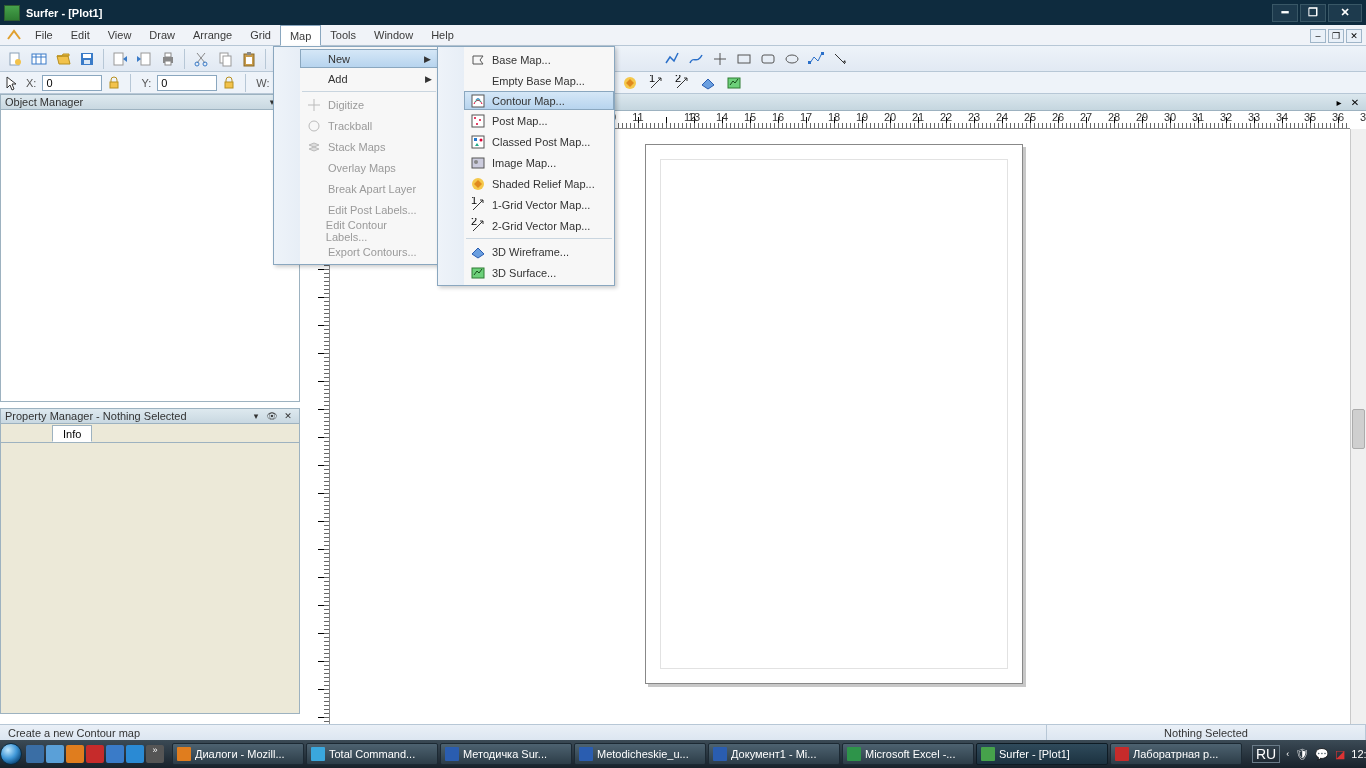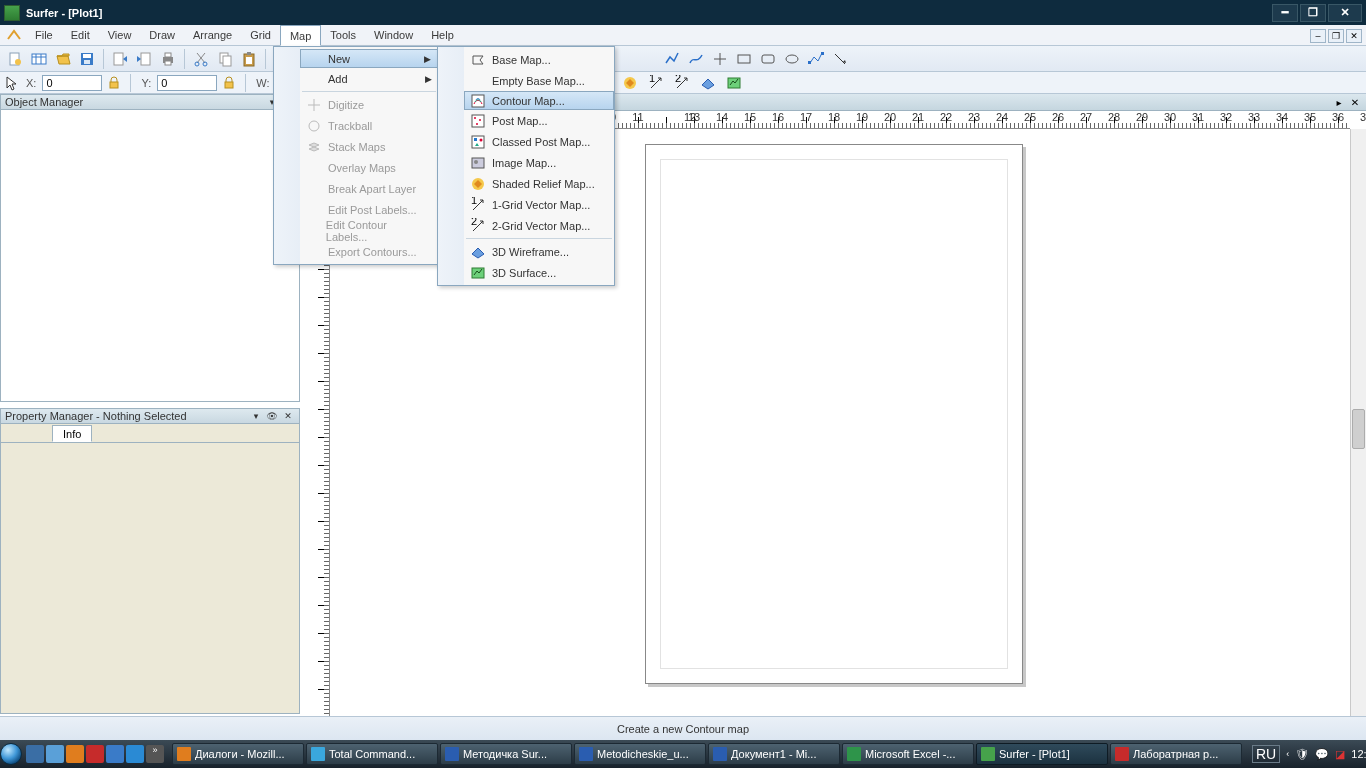--- a/index.html
+++ b/index.html
@@ -54,21 +54,21 @@
  background-position:12px 0, 6px 0; background-size:6px 4px, 12px 28px; background-repeat:repeat-y;}
 .canvas-scroll { position:absolute; left:30px; right:16px; top:35px; bottom:16px; background:#fff;}
 .page-shadow { position:absolute; left:318px; top:18px; width:378px; height:540px; background:#c8c8c8;}
 .page { position:absolute; left:315px; top:15px; width:378px; height:540px; background:#fff; border:1px solid #888;}
 .page-inner { position:absolute; left:14px; top:14px; right:14px; bottom:14px; border:1px solid #e2e2e2;}
 .vscroll { position:absolute; right:0; top:35px; bottom:16px; width:16px; background:#f0f0f0; border-left:1px solid #c9c9c9;}
 .vscroll .thumb { position:absolute; left:1px; right:1px; top:280px; height:40px; background:#cfcfcf; border:1px solid #acacac; border-radius:2px;}
 .hscroll { position:absolute; left:30px; right:16px; bottom:0; height:16px; background:#f0f0f0; border-top:1px solid #c9c9c9;}
 .hscroll .thumb { position:absolute; top:1px; bottom:1px; left:48%; width:64px; background:#cfcfcf; border:1px solid #acacac; border-radius:2px;}
 
-.status-bar { position:absolute; left:0; right:0; bottom:28px; height:24px; background:linear-gradient(#eaf0f7,#dce6f1); border-top:1px solid #b7c7d6; display:flex; align-items:center; color:#333;flex-direction:column;}
+.status-bar { position:absolute; left:0; right:0; bottom:28px; height:16px; background:linear-gradient(#eaf0f7,#dce6f1); border-top:1px solid #b7c7d6; display:flex; align-items:center; color:#333;}
 .status-bar .cell { padding:0 8px; height:100%; display:flex; align-items:center; border-right:1px solid #b7c7d6;}
 .status-bar .cell.first { flex:1; border-right:none;}
 .status-bar .cell.sel { width:320px; justify-content:center; border-left:1px solid #b7c7d6;}
 .status-bar .cell.coord { width:268px;}
 
 .taskbar { position:absolute; left:0; right:0; bottom:0; height:28px; background:linear-gradient(#3b4a55,#18222b); display:flex; align-items:center;}
 .start-orb { width:38px; height:28px; display:flex; align-items:center; justify-content:center;}
 .start-orb .orb { width:22px; height:22px; border-radius:50%; background:radial-gradient(circle at 35% 30%, #c0e8ff, #3f97d7 45%, #0a4476 80%); border:1px solid #0a2a3f;}
 .ql { display:flex; gap:2px; padding:0 4px;}
 .ql .q { width:18px; height:18px; border-radius:2px;}
@@ -565,20 +565,21 @@
             </svg>
           </span>
           <span>3D Surface...</span>
         </li>
     </ul>
   </div>
 </div>
 
 <div class="status-bar">
   <div class="cell first">Create a new Contour map</div>
+  <div class="cell sel">Nothing Selected</div>
 </div>
 
 <div class="taskbar">
   <div class="start-orb">
       <div class="orb"></div>
     </div>
   <div class="ql">
     <div class="q" style="background:#3a6ea5"></div>
     <div class="q" style="background:#5aa0d8"></div>
     <div class="q" style="background:#e07d1e"></div>

